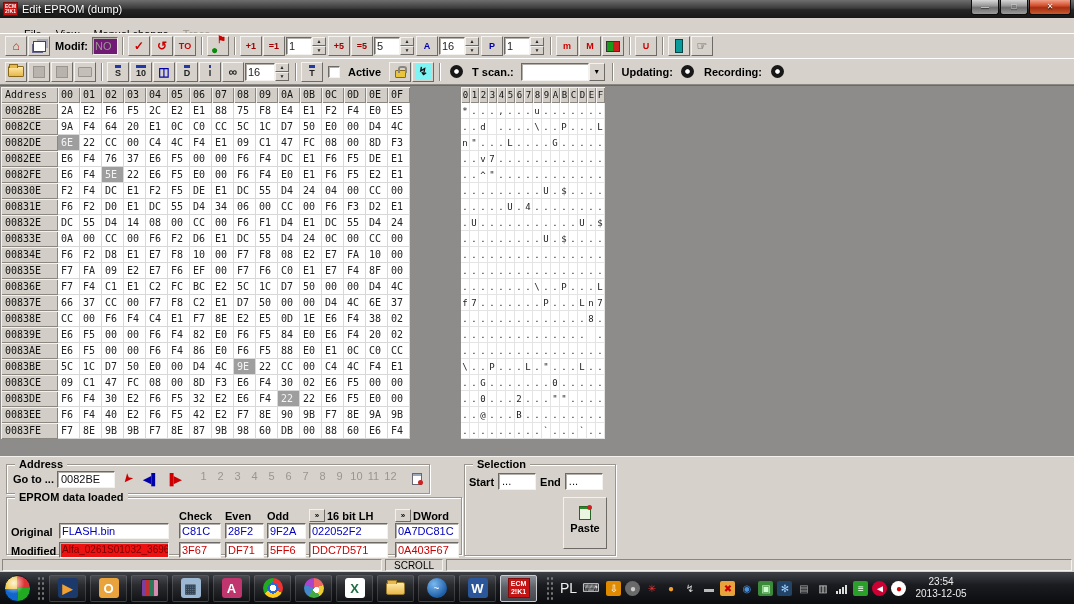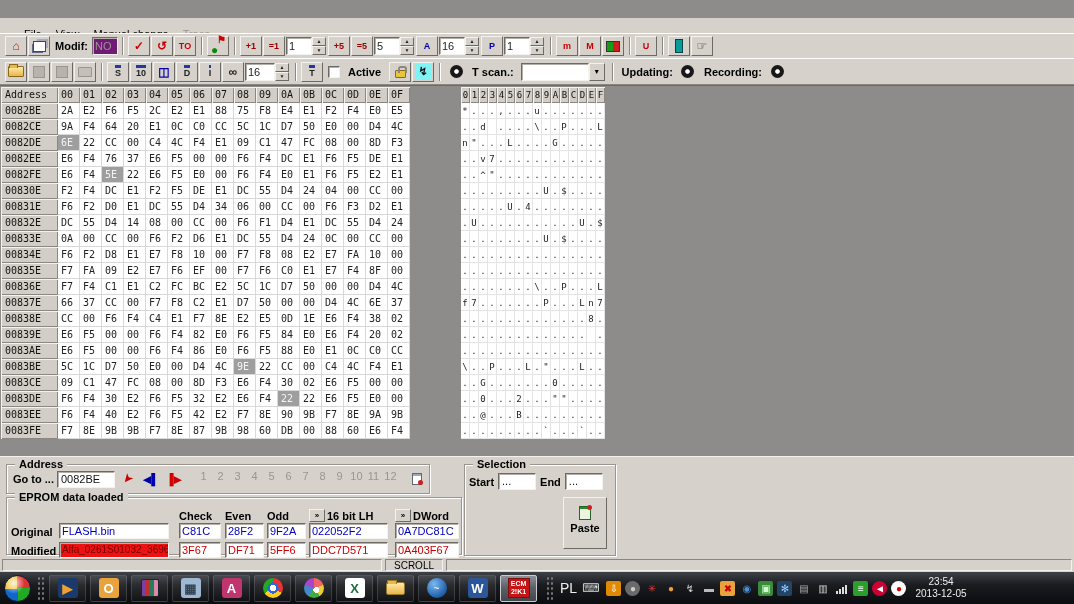--- a/index.html
+++ b/index.html
@@ -123,20 +123,32 @@
 .ticon.round{border-radius:50%}
 .gi-bars{display:flex;align-items:flex-end;gap:1px;height:11px}
 .gi-bars i{width:2px;background:#ddd;display:block}
 .clock{color:#eee;font-size:10px;text-align:center;line-height:1.25;margin:0 4px 0 6px;white-space:nowrap}
 </style>
 </head>
 <body>
 
 <div id="app">
 
+  <div class="titlebar">
+    <div class="appicon">
+      <span>ECM</span>
+      <span>2!K1</span>
+    </div>
+    <span class="titletext">Edit EPROM (dump)</span>
+    <div class="winbtns">
+      <div class="wbtn">—</div>
+      <div class="wbtn">□</div>
+      <div class="wbtn close">✕</div>
+    </div>
+  </div>
 
   <div class="menubar">
       <span class="mitem">File</span>
       <span class="mitem">View</span>
       <span class="mitem">Manual change</span>
       <span class="mitem dis">Trace</span>
     </div>
 
   <div class="toolbar" id="tb1">
       <span class="tbtn">

